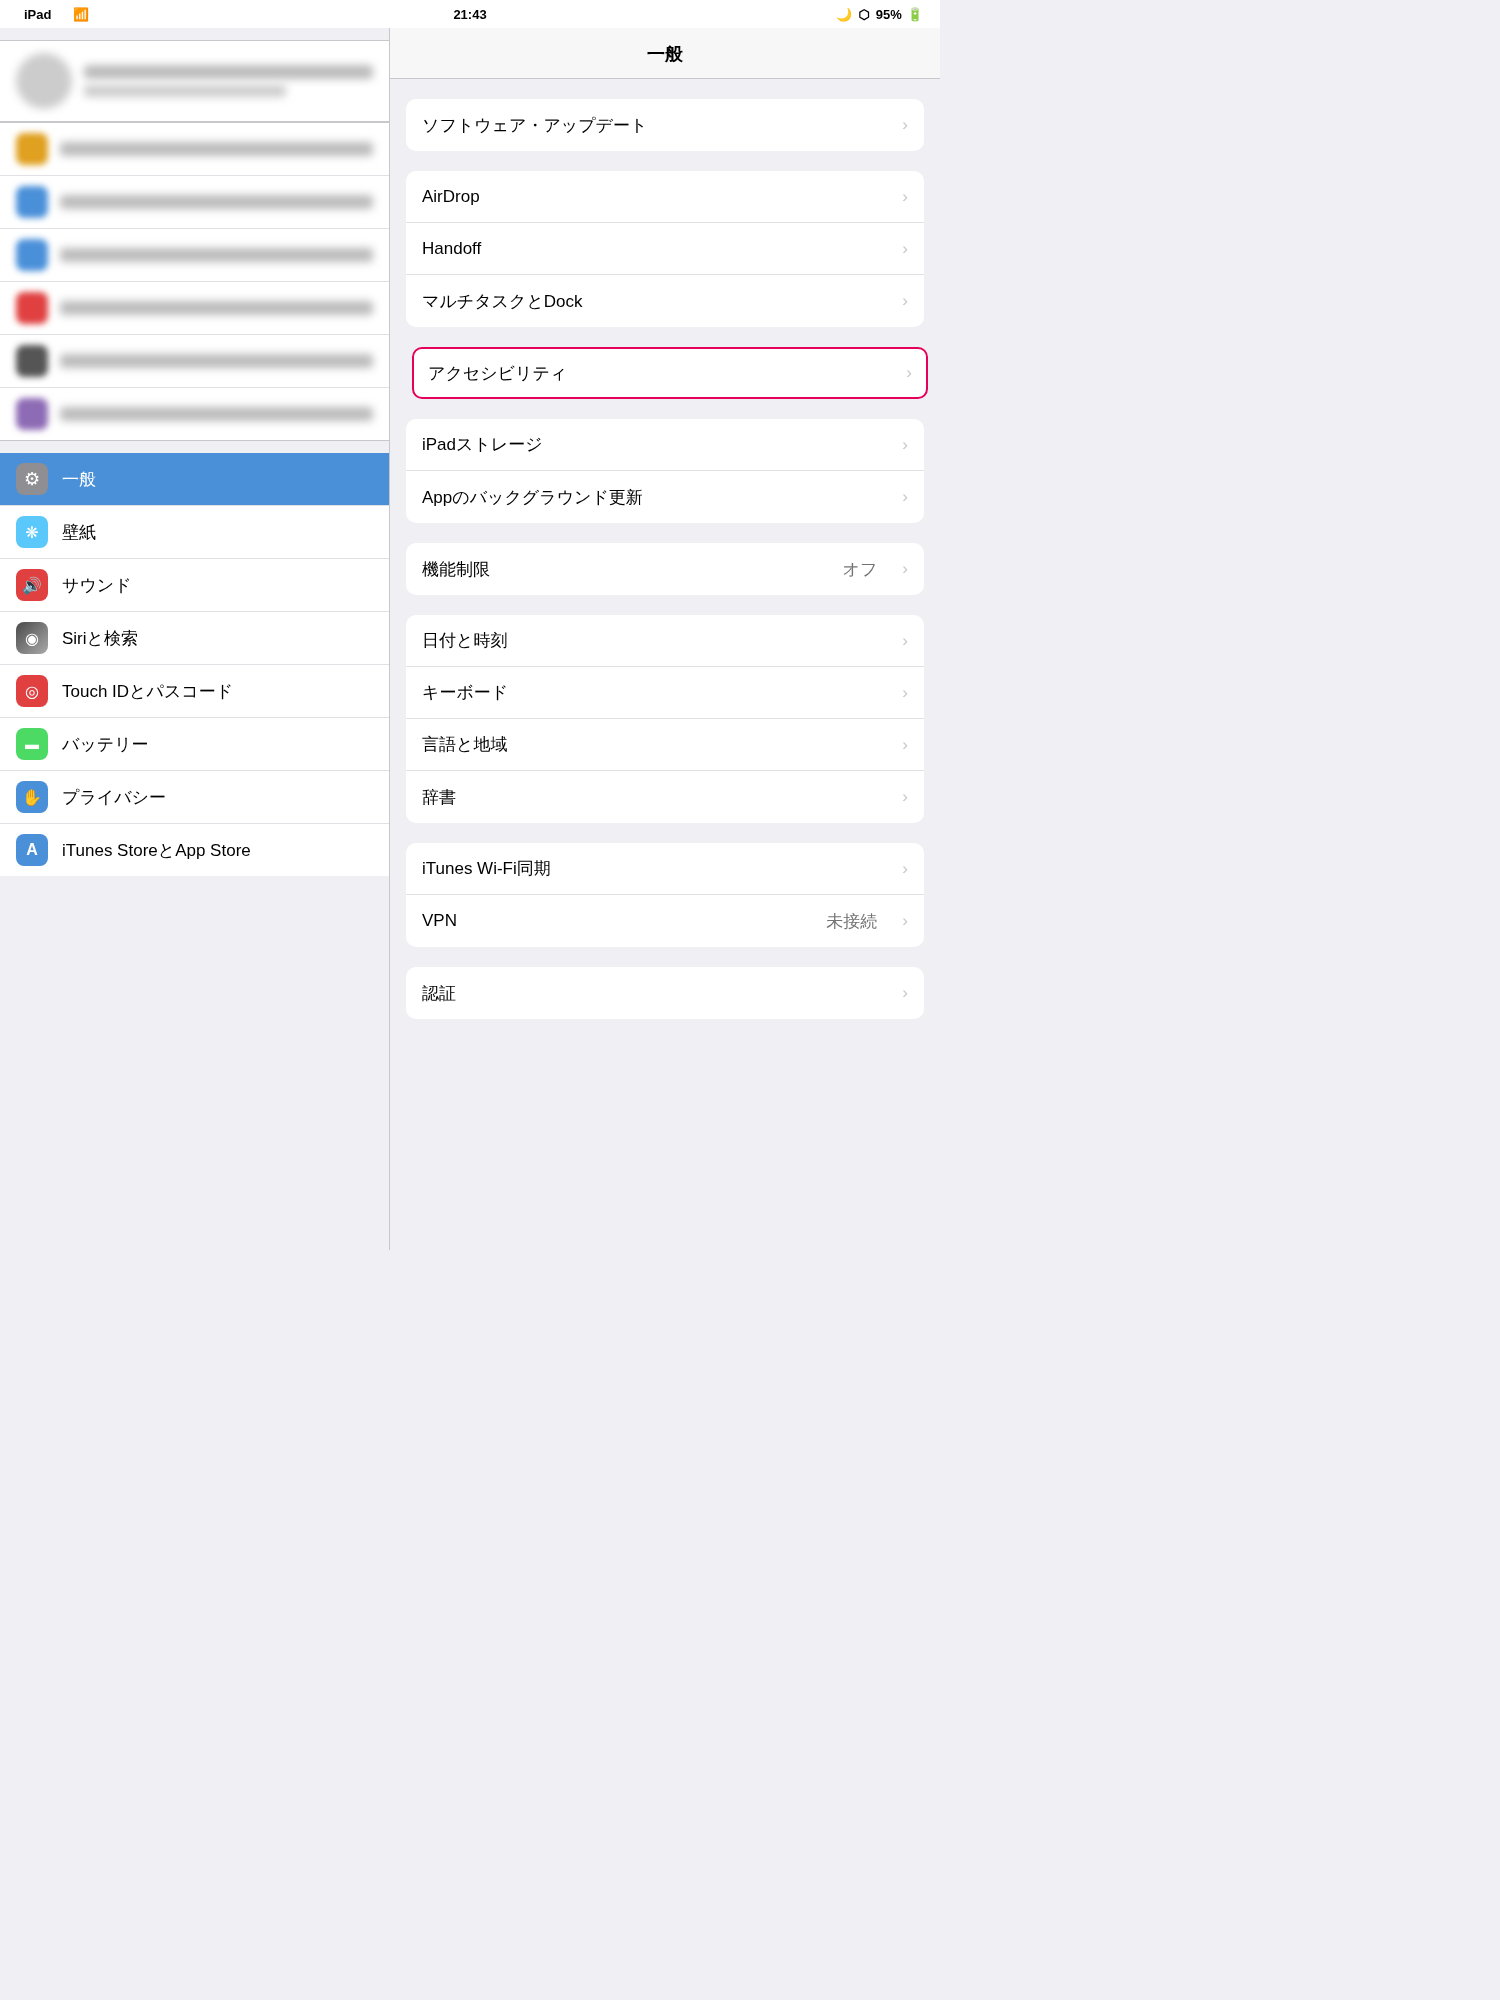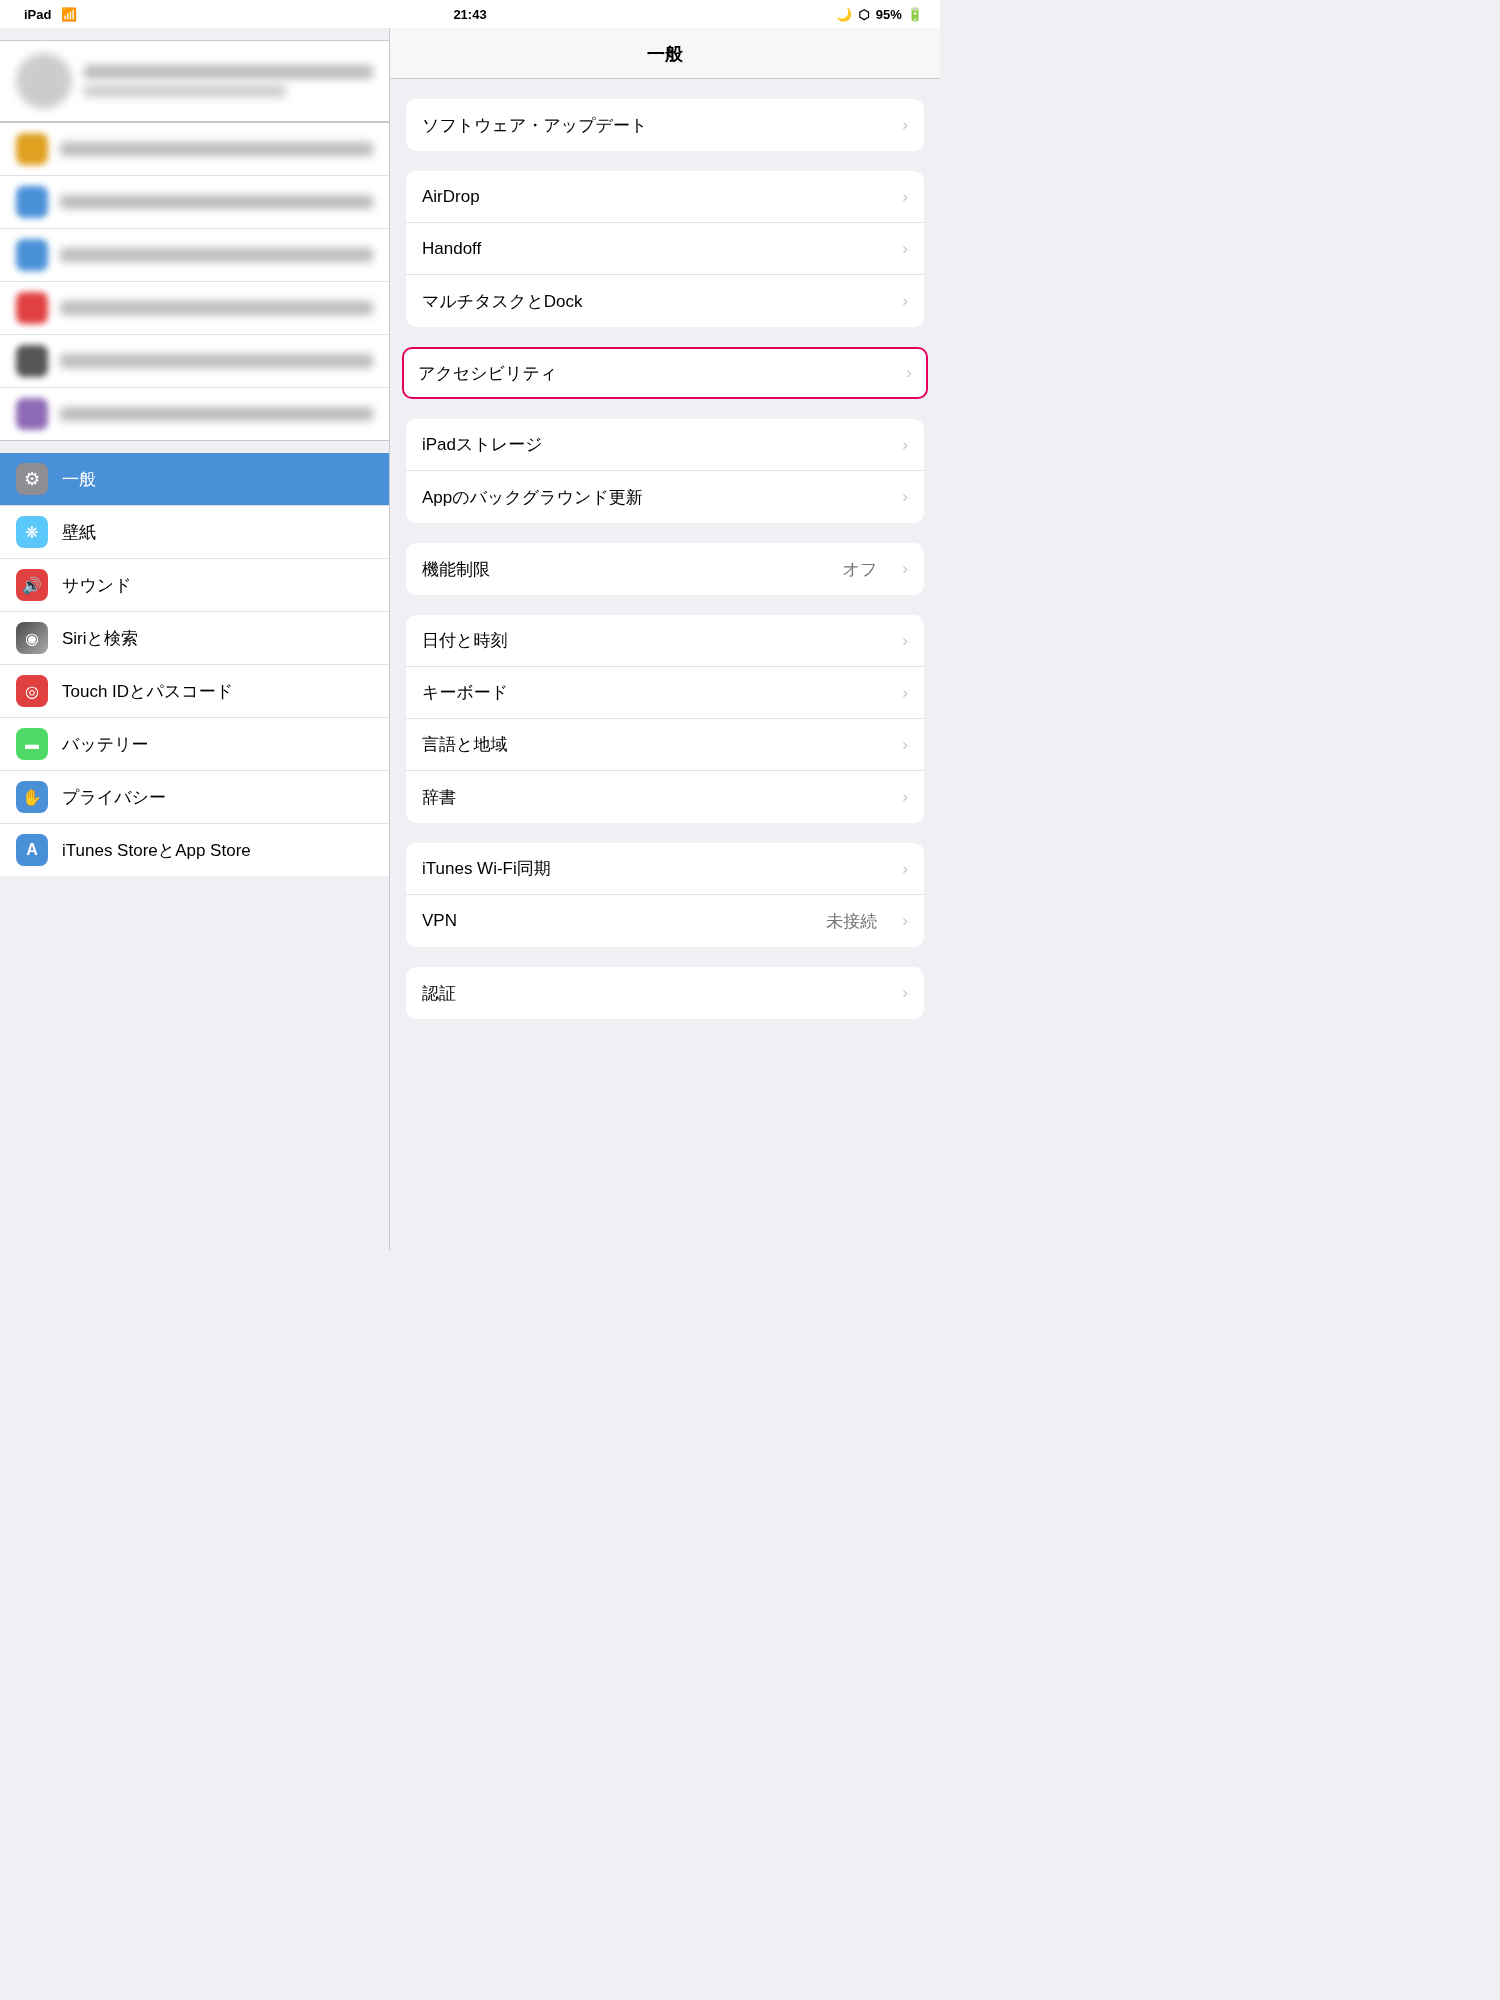--- a/index.html
+++ b/index.html
@@ -19,21 +19,21 @@
       height: 28px;
       background: white;
       display: flex;
       align-items: center;
       justify-content: space-between;
       padding: 0 16px;
       font-size: 13px;
       font-weight: 600;
       z-index: 100;
     }
-    .status-left { display: flex; align-items: center; gap: 10px; padding-left: 8px; }
+    .status-left { display: flex; align-items: center; gap: 22px; padding-left: 8px; }
     .status-center { position: absolute; left: 50%; transform: translateX(-50%); font-weight: 600; }
     .status-right { display: flex; align-items: center; gap: 6px; margin-left: auto; }
 
     
     .app-container {
       position: absolute;
       top: 28px; left: 0; right: 0; bottom: 0;
       display: flex;
     }
 
@@ -189,21 +189,21 @@
 
     
     .settings-row.highlighted {
       border: 2px solid #e5005a;
       border-radius: 10px;
       background: white;
       margin: 0 -2px;
       padding: 0 14px;
     }
     .settings-group.highlight-group {
-      margin-left: 14px;
+      margin-left: 24px;
       margin-right: 14px;
     }
 
     
     .blurred-section-items {
       background: white;
       border-top: 1px solid #c7c7cc;
       border-bottom: 1px solid #c7c7cc;
     }
     .blurred-row {

